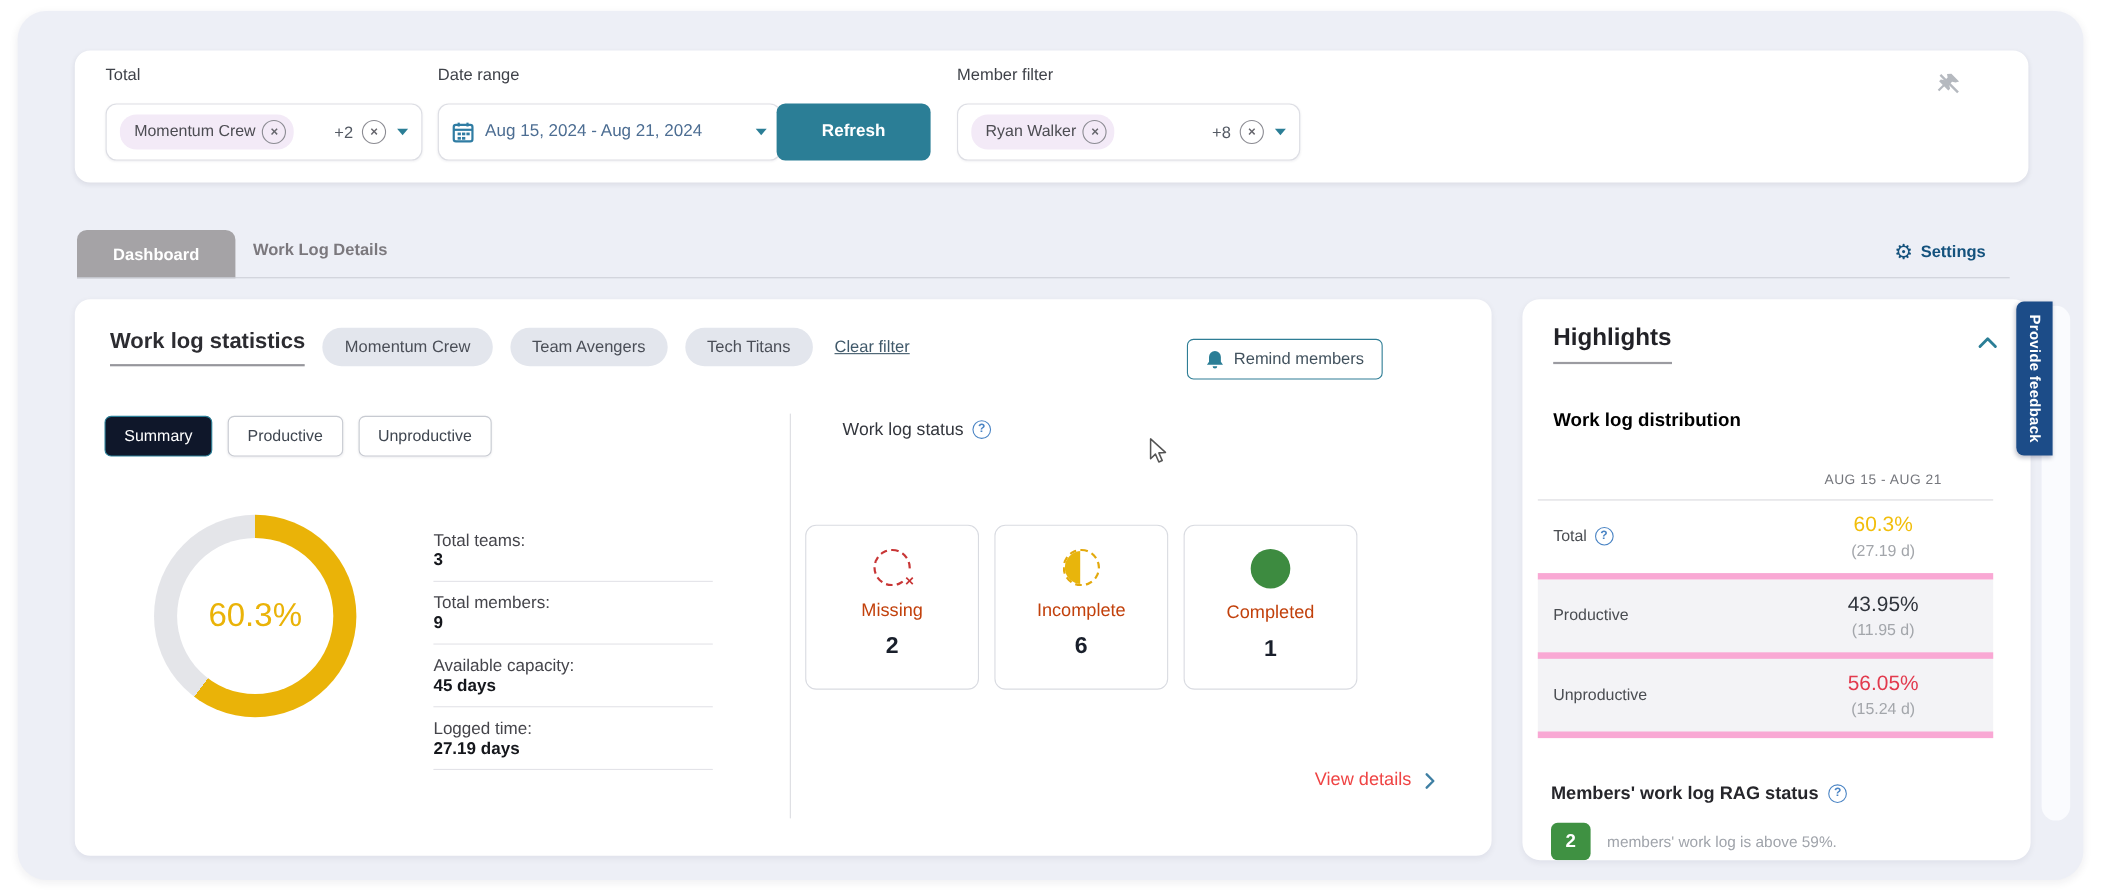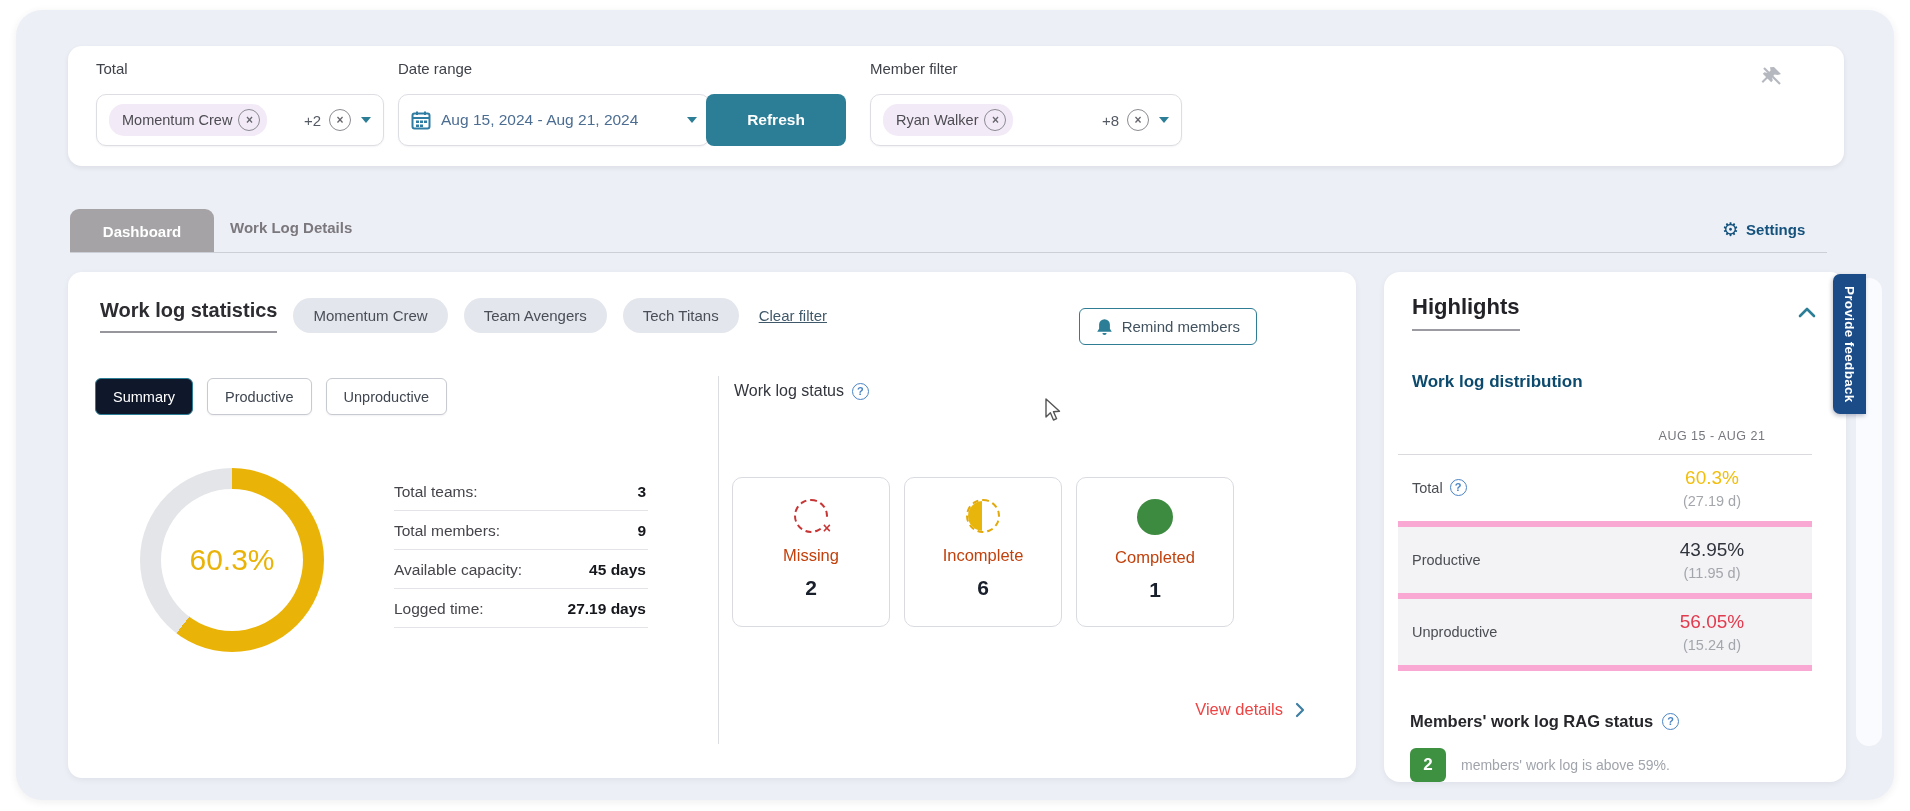--- a/index.html
+++ b/index.html
@@ -106,27 +106,27 @@
     display:flex;align-items:center;justify-content:center;
   }
   .donut::after{
     content:"";position:absolute;inset:21px;background:#fff;border-radius:50%;
   }
   .donut-label{position:relative;z-index:2;font-size:30px;color:#eab308;font-weight:500;}
   
   .stats-list{position:absolute;left:326px;top:200px;width:254px;}
   .stat-row{
     display:flex;justify-content:space-between;align-items:baseline;
-    padding:11px 2px 9px 0;border-bottom:1px solid #e3e3e8;
+    padding:11px 2px 9px 0;border-bottom:1px solid #e3e3e8;flex-direction:column;
   }
   .stat-row .lbl{font-size:15.5px;color:#45454b;}
   .stat-row .val{font-size:15.5px;font-weight:bold;color:#15171c;}
   
   .status-title{
-    position:absolute;left:666px;top:110px;display:flex;align-items:center;gap:8px;
+    position:absolute;left:698px;top:110px;display:flex;align-items:flex-start;gap:8px;
     font-size:16px;color:#33363d;
   }
   .help-icon{
     width:17px;height:17px;border:1.5px solid #4a84c4;border-radius:50%;
     display:inline-flex;align-items:center;justify-content:center;
     font-size:11px;font-weight:bold;color:#4a84c4;line-height:1;box-sizing:border-box;
     cursor:default;
   }
   .status-cards{position:absolute;left:664px;top:205px;display:flex;gap:14px;}
   .status-card{
@@ -160,21 +160,21 @@
   
   .hl-card{
     position:absolute;left:1384px;top:272px;width:462px;height:510px;background:#fff;
     border-radius:16px;box-shadow:0 2px 6px rgba(20,20,50,.06);overflow:hidden;
   }
   .hl-title{
     position:absolute;left:28px;top:22px;font-size:22px;font-weight:bold;color:#222227;
     padding-bottom:9px;border-bottom:2px solid #9b9ba1;
   }
   .hl-collapse{position:absolute;right:30px;top:32px;cursor:pointer;}
-  .hl-dist-title{position:absolute;left:28px;top:100px;font-size:17px;font-weight:bold;color:#0c4a6e;}
+  .hl-dist-title{position:absolute;left:28px;top:100px;font-size:17px;font-weight:bold;color:#000000;}
   .hl-table{position:absolute;left:14px;top:146px;width:414px;}
   .hl-thead{
     display:flex;align-items:center;height:36px;border-bottom:1px solid #d9d9de;
   }
   .hl-period{
     margin-left:auto;width:200px;text-align:center;font-size:12.5px;color:#75777d;
     letter-spacing:.5px;
   }
   .hl-row{
     display:flex;align-items:center;border-bottom:6px solid #f9a8d4;padding:10px 0 10px 14px;

